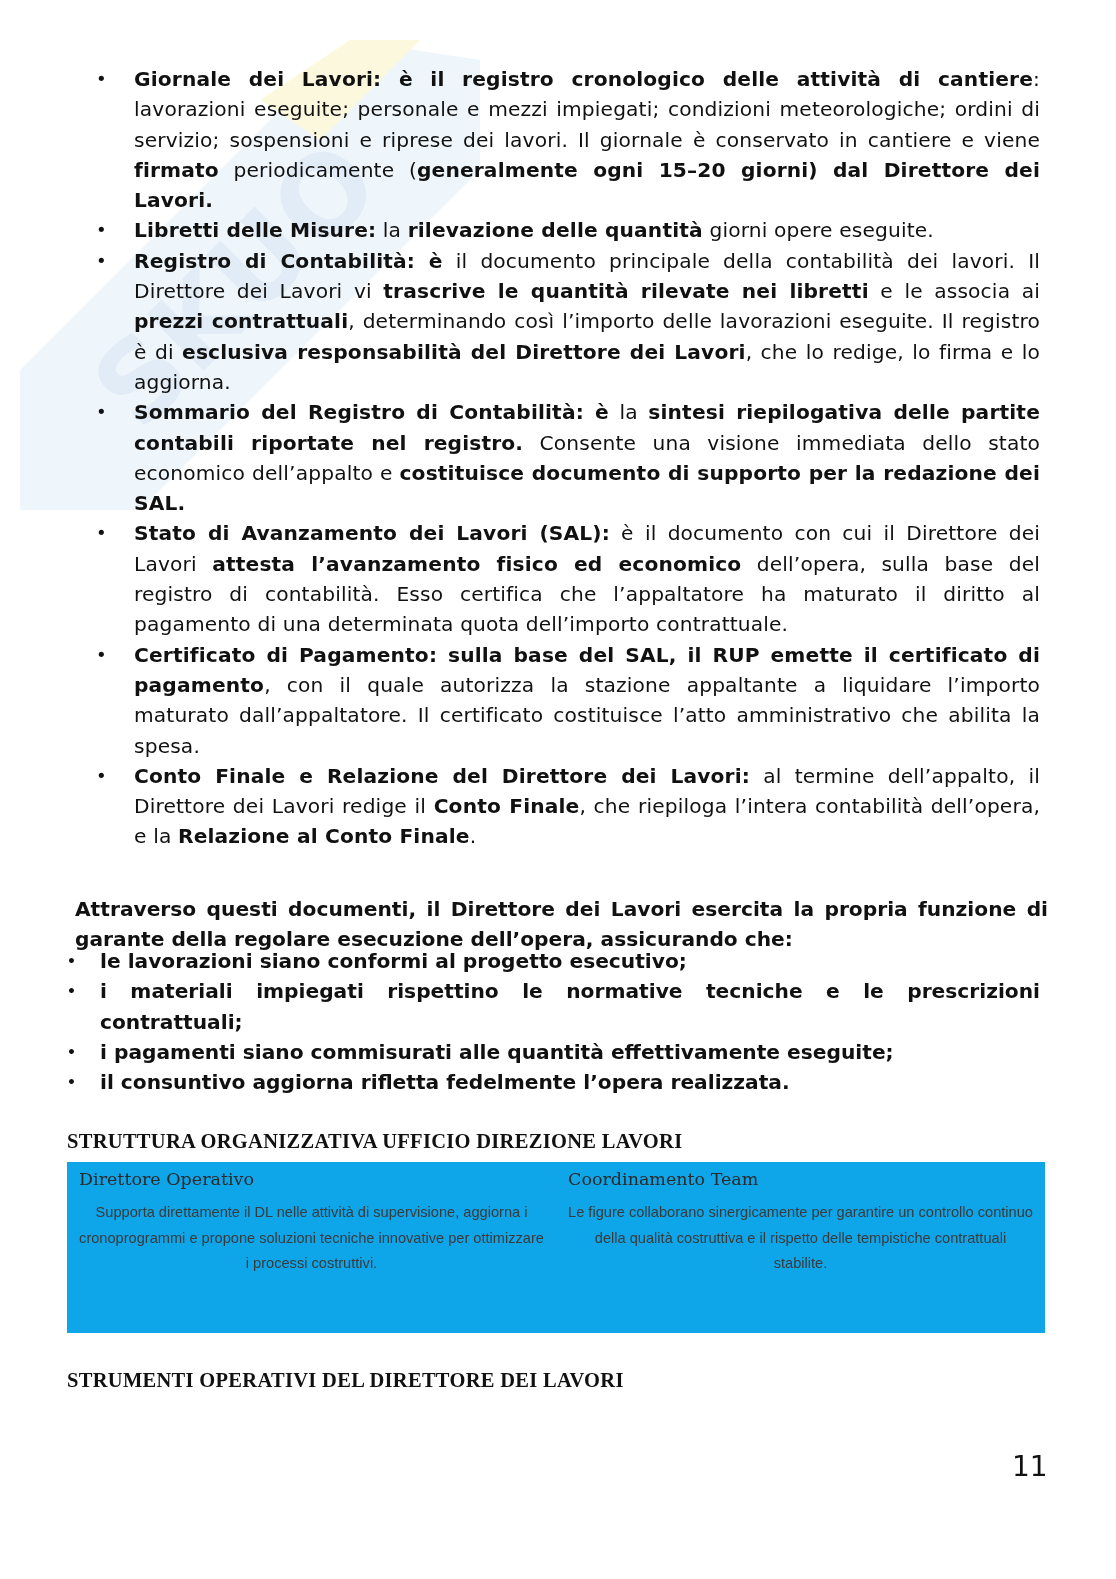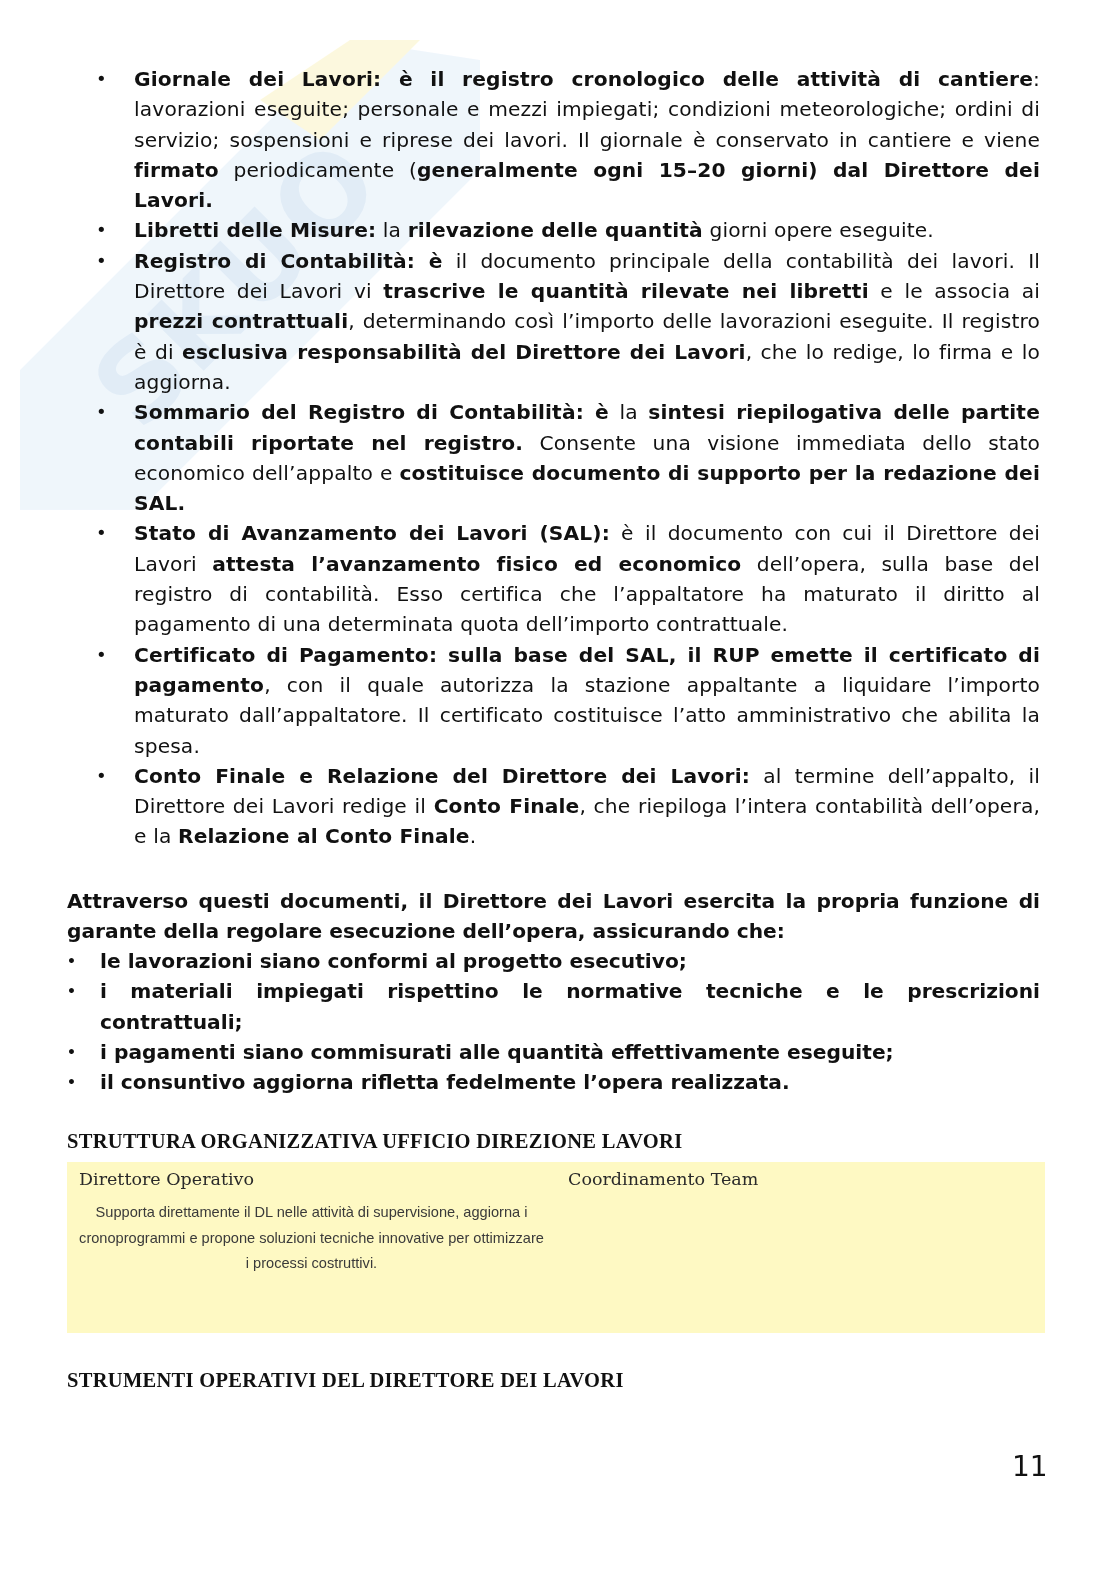--- a/index.html
+++ b/index.html
@@ -9,30 +9,30 @@
   
   .watermark { position: absolute; left: 20px; top: 40px; width: 460px; height: 470px; pointer-events: none; z-index: 0; }
 
   .content { position: absolute; left: 0; top: 0; width: 1116px; z-index: 1; }
 
   ul.main-list { position: absolute; left: 96px; top: 64px; width: 944px; margin: 0; padding: 0; list-style: none; }
   ul.main-list li { position: relative; padding-left: 38px; font-size: 20.2px; line-height: 30.3px; text-align: justify; text-align-last: left; letter-spacing: 0.15px; }
   ul.main-list li .bullet { position: absolute; left: 0; top: 0; font-size: 18px; }
   b { font-weight: bold; }
 
-  .summary { position: absolute; left: 67px; top: 886px; width: 973px; font-size: 20.2px; line-height: 30.3px; font-weight: bold; text-align: justify; text-align-last: left; margin: 0; }
+  .summary { position: absolute; left: 67px; top: 886px; width: 973px; font-size: 20.2px; line-height: 30.3px; font-weight: bold; text-align: justify; text-align-last: left; margin: 8px; }
   ul.sub-list { position: absolute; left: 67px; top: 946px; width: 973px; margin: 0; padding: 0; list-style: none; }
   ul.sub-list li { position: relative; padding-left: 33px; font-size: 20.2px; line-height: 30.3px; font-weight: bold; text-align: justify; text-align-last: left; }
   ul.sub-list li .bullet { position: absolute; left: 0; top: 0; font-size: 14px; }
 
   h2.section-title { position: absolute; left: 67px; margin: 0; font-size: 20.5px; font-weight: bold; letter-spacing: 0.3px; font-family: Liberation Serif, serif; }
   #title1 { top: 1130px; }
   #title2 { top: 1369px; }
 
-  .team-box { position: absolute; left: 67px; top: 1162px; width: 978px; height: 171px; background: #fef9c3; display: flex; }
+  .team-box { position: absolute; left: 67px; top: 1162px; width: 978px; height: 171px; background: #0ea5e9; display: flex; }
   .team-col { flex: 1; padding: 6px 12px 0 12px; }
   .team-col h3 { margin: 0 0 10px 0; font-family: "DejaVu Serif", serif; font-weight: normal; font-size: 17.5px; color: #2a2a2a; line-height: 22px; }
   .team-col p { margin: 0; font-family: "Liberation Sans", sans-serif; font-size: 14.6px; line-height: 25.5px; color: #3a3a3a; text-align: center; }
 
   .page-number { position: absolute; left: 1012px; top: 1450px; font-size: 28px; color: #111; }
 </style>
 </head>
 <body>
 
 <div class="page">
@@ -70,20 +70,21 @@
 
     <h2 class="section-title" id="title1">STRUTTURA ORGANIZZATIVA UFFICIO DIREZIONE LAVORI</h2>
 
     <div class="team-box">
       <div class="team-col">
         <h3>Direttore Operativo</h3>
         <p>Supporta direttamente il DL nelle attività di supervisione, aggiorna i cronoprogrammi e propone soluzioni tecniche innovative per ottimizzare i processi costruttivi.</p>
       </div>
       <div class="team-col">
         <h3>Coordinamento Team</h3>
+        <p>Le figure collaborano sinergicamente per garantire un controllo continuo della qualità costruttiva e il rispetto delle tempistiche contrattuali stabilite.</p>
       </div>
     </div>
 
     <h2 class="section-title" id="title2">STRUMENTI OPERATIVI DEL DIRETTORE DEI LAVORI</h2>
 
     <div class="page-number">11</div>
   </div>
 </div>
 
 </body></html>

